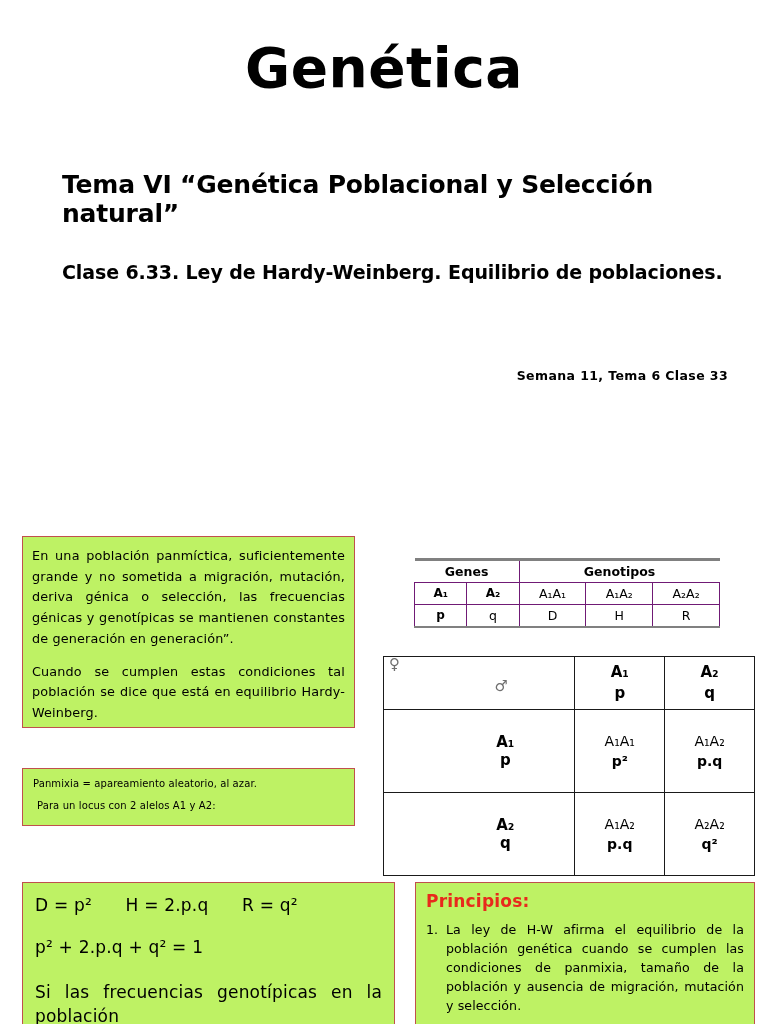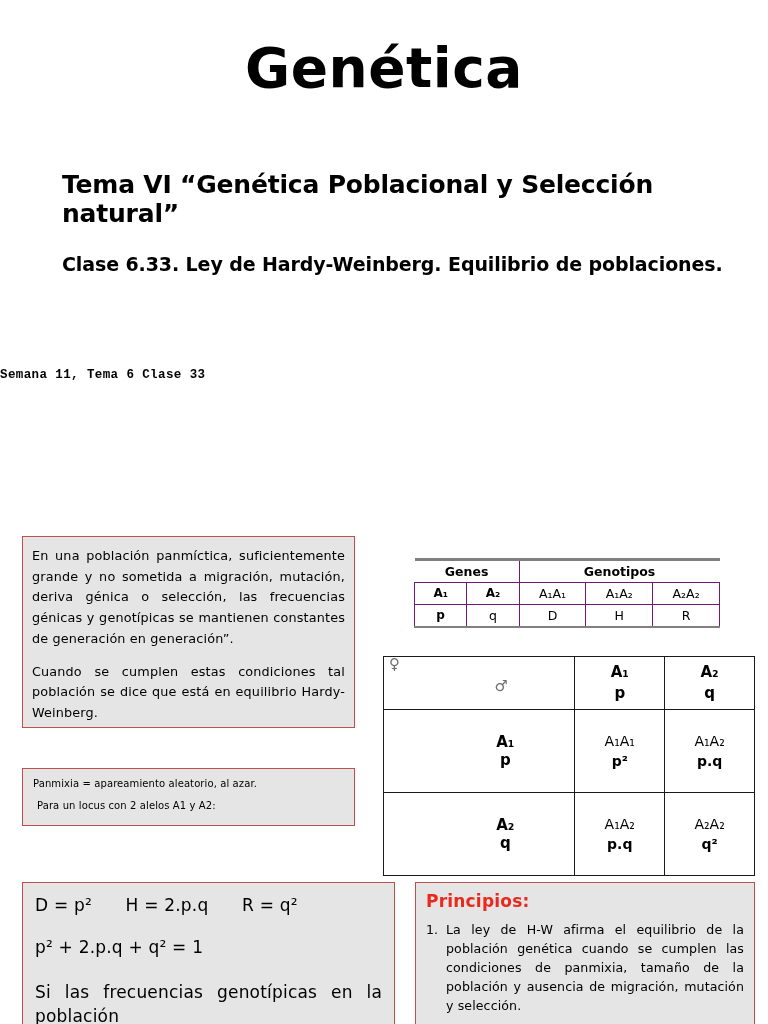--- a/index.html
+++ b/index.html
@@ -40,54 +40,53 @@
     position: absolute;
     left: 62px; top: 170px;
     width: 660px;
     font-size: 25px;
     font-weight: bold;
     letter-spacing: -0.2px;
   }
 
   #subtitle-clase {
     position: absolute;
-    left: 62px; top: 253px;
+    left: 62px; top: 261px;
     width: 680px;
     font-size: 19px;
     font-weight: bold;
     letter-spacing: -0.1px;
   }
 
   #semana-line {
     position: absolute;
     left: 0; top: 368px;
     width: 728px;
-    text-align: left;
+    text-align: right;
     font-size: 12.5px;
     font-weight: bold;
     letter-spacing: 0.4px;
-    font-family: Liberation Mono, monospace;
   }
 
   #red-heading {
     position: absolute;
     left: 0; top: 452px;
     width: 768px;
     text-align: center;
     font-size: 14.5px;
     font-weight: bold;
     color: #E8291C;
     letter-spacing: 0.3px;
   }
 
   
   .redbox {
     position: absolute;
     border: 1.5px solid #C0504D;
-    background: #e5e5e5;
+    background: #bef264;
     box-sizing: border-box;
   }
 
   #definition-box {
     left: 22px; top: 536px;
     width: 333px; height: 192px;
     padding: 9px 9px 6px 9px;
   }
   #definition-box p {
     margin: 0 0 12px 0;

